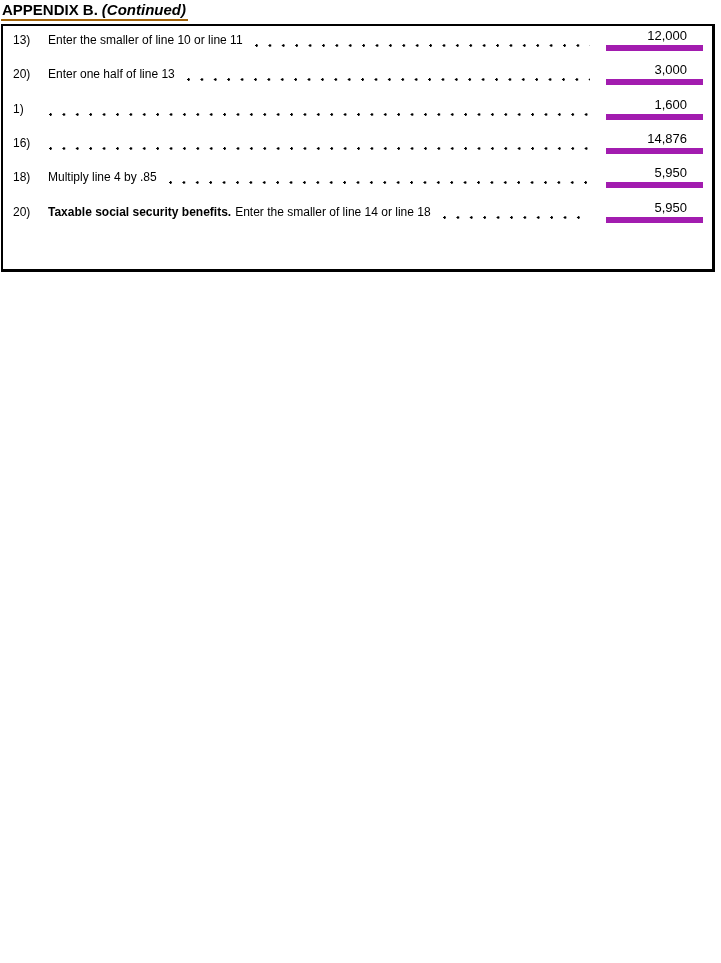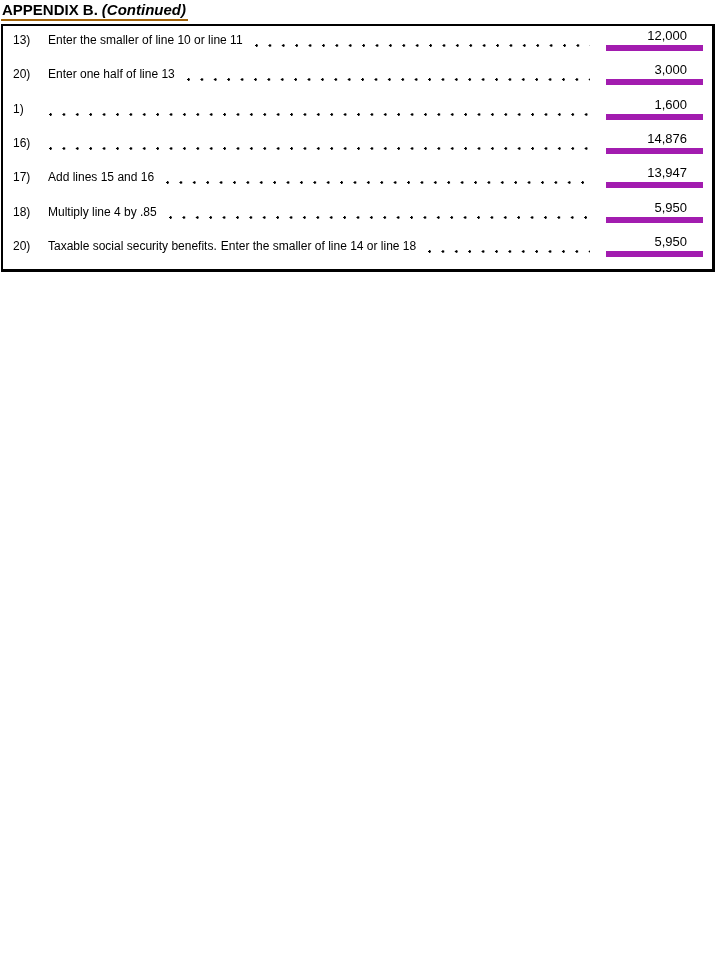--- a/index.html
+++ b/index.html
@@ -59,21 +59,21 @@
     font-size: 12px;
     white-space: nowrap;
   }
   .label {
     flex: none;
     margin-left: 11px;
     padding-bottom: 4px;
     font-size: 12px;
     white-space: nowrap;
   }
-  .label-bold { font-weight: normal; margin-top: 16px; }
+  .label-bold { font-weight: bold; margin-top: 16px; }
   .label-bold:not(:empty) { margin-right: 4px; }
   .leader {
     flex: 1 1 auto;
     align-self: flex-end;
     height: 3px;
     margin: 0 16px 4px 12px;
     min-width: 20px;
     background-image: radial-gradient(circle 1.4px at 1.5px 1.5px, #000 90%, rgba(0,0,0,0) 100%);
     background-size: 13.4px 3px;
     background-repeat: repeat-x;
@@ -130,28 +130,20 @@
     </div>
 
     <div class="row">
       <span class="num">16)</span>
       <span class="leader"></span>
       <span class="amount">
           <span>14,876</span>
         </span>
     </div>
 
-    <div class="row">
-      <span class="num">17)</span>
-      <span class="label"><span class="label-bold"></span><span>Add lines 15 and 16</span></span>
-      <span class="leader"></span>
-      <span class="amount">
-          <span>13,947</span>
-        </span>
-    </div>
 
     <div class="row">
       <span class="num">18)</span>
       <span class="label"><span class="label-bold"></span><span>Multiply line 4 by .85</span></span>
       <span class="leader"></span>
       <span class="amount">
           <span>5,950</span>
         </span>
     </div>
 

